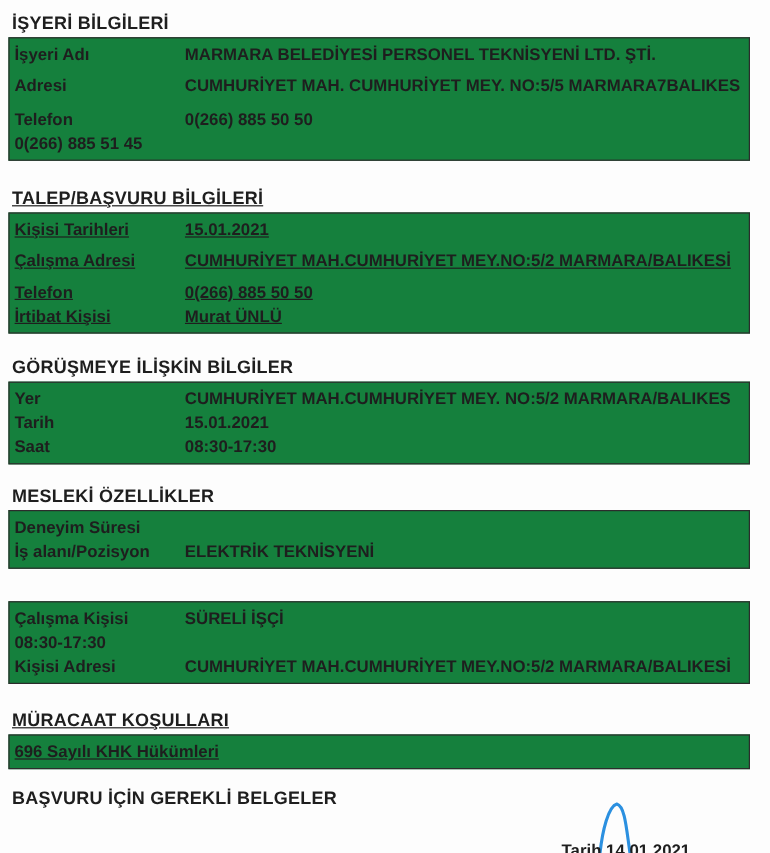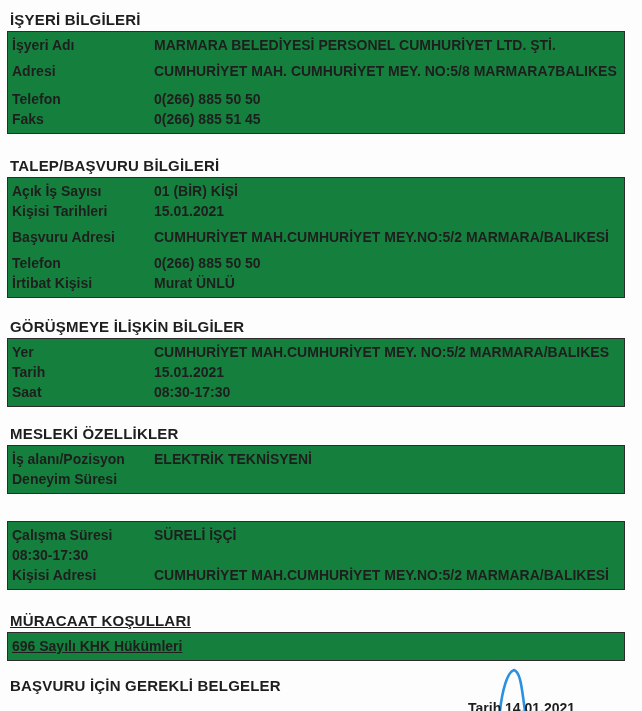--- a/index.html
+++ b/index.html
@@ -53,21 +53,21 @@
   }
   .line {
     line-height: 20px;
     font-size: 14px;
     font-weight: 700;
     white-space: nowrap;
     overflow: hidden;
   }
   .g6 { margin-top: 6px; }
   .g8 { margin-top: 8px; }
-  .mt-s2 { margin-top: 23px; }
+  .mt-s2 { margin-top: 23px; text-decoration: underline; }
   .mt-s3 { margin-top: 20px; }
   .mt-s4 { margin-top: 18px; }
   .mt-s5 { margin-top: 27px; }
   .mt-s6 { margin-top: 22px; text-decoration: underline; }
   .mt-s7 { margin-top: 16px; }
   .footer-date {
     position: absolute;
     left: 468px;
     top: 700px;
     font-size: 14px;
@@ -84,50 +84,45 @@
 </head>
 <body>
 
 <div class="page">
 
   <div class="section">
     <div class="sec-title">İŞYERİ BİLGİLERİ</div>
     <div class="box">
       <div class="row">
         <span class="lbl">İşyeri Adı</span>
-        <span class="val">MARMARA BELEDİYESİ PERSONEL CUMHURİYET LTD. ŞTİ.</span>
+        <span class="val">MARMARA BELEDİYESİ PERSONEL TEKNİSYENİ LTD. ŞTİ.</span>
       </div>
       <div class="row g6">
         <span class="lbl">Adresi</span>
-        <span class="val">CUMHURİYET MAH. CUMHURİYET MEY. NO:5/8 MARMARA7BALIKES</span>
+        <span class="val">CUMHURİYET MAH. CUMHURİYET MEY. NO:5/5 MARMARA7BALIKES</span>
       </div>
       <div class="row g8">
         <span class="lbl">Telefon</span>
         <span class="val">0(266) 885 50 50</span>
       </div>
       <div class="row">
-        <span class="lbl">Faks</span>
         <span class="val">0(266) 885 51 45</span>
       </div>
     </div>
   </div>
 
   <div class="section mt-s2">
     <div class="sec-title">TALEP/BAŞVURU BİLGİLERİ</div>
     <div class="box">
       <div class="row">
-        <span class="lbl">Açık İş Sayısı</span>
-        <span class="val">01 (BİR) KİŞİ</span>
-      </div>
-      <div class="row">
         <span class="lbl">Kişisi Tarihleri</span>
         <span class="val">15.01.2021</span>
       </div>
       <div class="row g6">
-        <span class="lbl">Başvuru Adresi</span>
+        <span class="lbl">Çalışma Adresi</span>
         <span class="val">CUMHURİYET MAH.CUMHURİYET MEY.NO:5/2 MARMARA/BALIKESİ</span>
       </div>
       <div class="row g6">
         <span class="lbl">Telefon</span>
         <span class="val">0(266) 885 50 50</span>
       </div>
       <div class="row">
         <span class="lbl">İrtibat Kişisi</span>
         <span class="val">Murat ÜNLÜ</span>
       </div>
@@ -149,34 +144,34 @@
         <span class="lbl">Saat</span>
         <span class="val">08:30-17:30</span>
       </div>
     </div>
   </div>
 
   <div class="section mt-s4">
     <div class="sec-title">MESLEKİ ÖZELLİKLER</div>
     <div class="box">
       <div class="row">
+        <span class="lbl">Deneyim Süresi</span>
+        <span class="val"></span>
+      </div>
+      <div class="row">
         <span class="lbl">İş alanı/Pozisyon</span>
         <span class="val">ELEKTRİK TEKNİSYENİ</span>
       </div>
-      <div class="row">
-        <span class="lbl">Deneyim Süresi</span>
-        <span class="val"></span>
-      </div>
     </div>
   </div>
 
   <div class="section mt-s5">
     <div class="box">
       <div class="row">
-        <span class="lbl">Çalışma Süresi</span>
+        <span class="lbl">Çalışma Kişisi</span>
         <span class="val">SÜRELİ İŞÇİ</span>
       </div>
       <div class="row">
         <span class="val">08:30-17:30</span>
       </div>
       <div class="row">
         <span class="lbl">Kişisi Adresi</span>
         <span class="val">CUMHURİYET MAH.CUMHURİYET MEY.NO:5/2 MARMARA/BALIKESİ</span>
       </div>
     </div>

